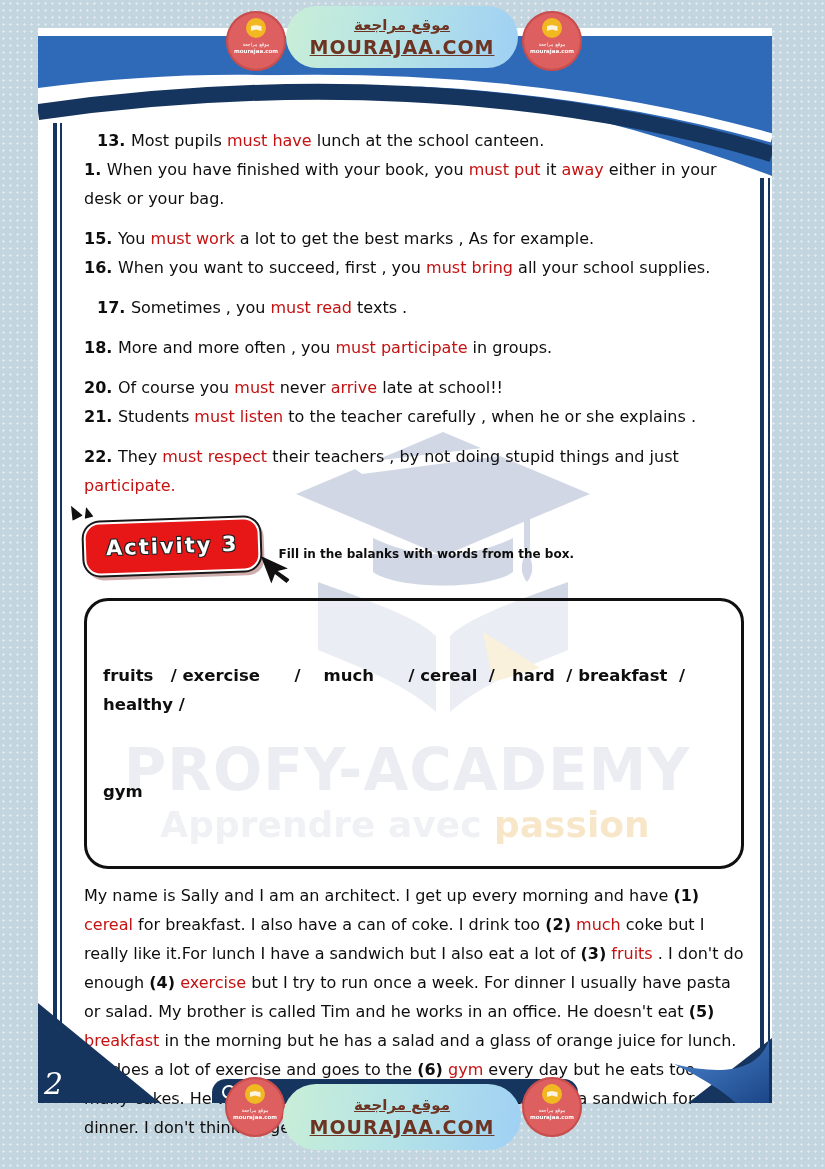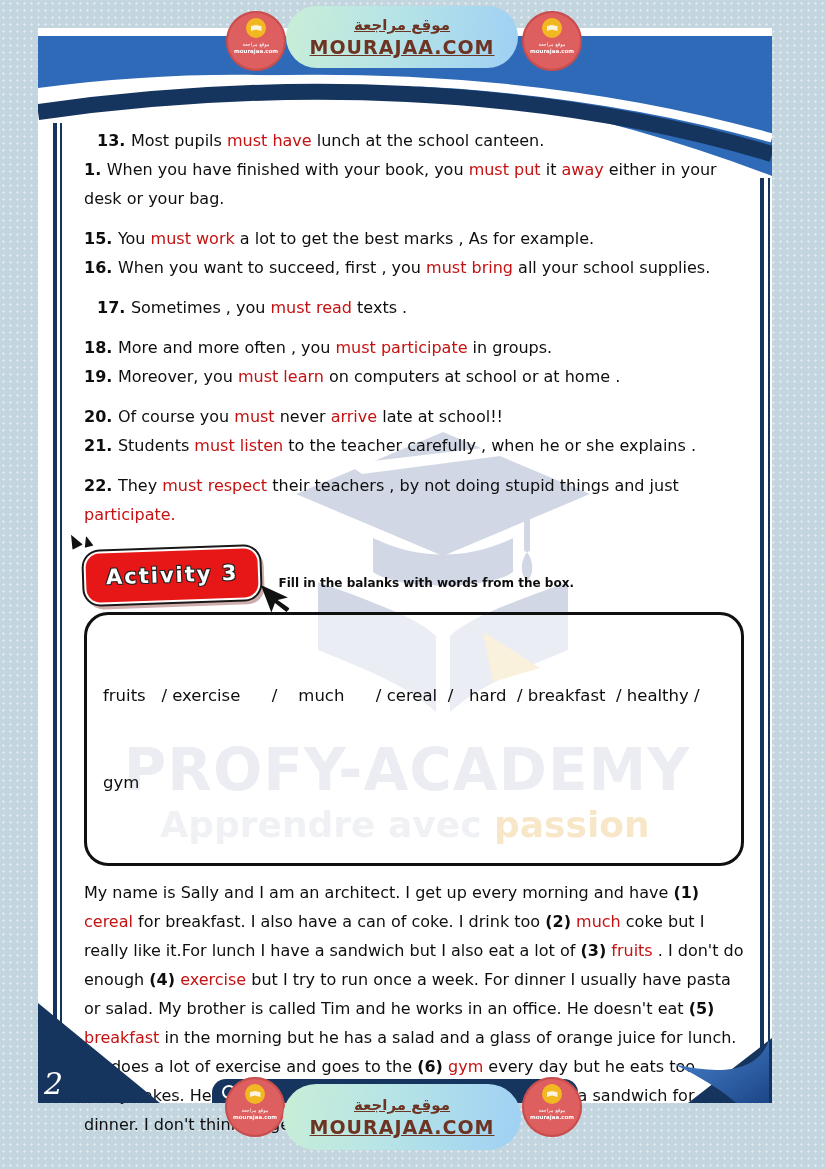--- a/index.html
+++ b/index.html
@@ -43,22 +43,22 @@
     border-radius:16px;transform:rotate(-2deg);
     box-shadow:0 0 0 2px #181818, 3px 4px 0 1px rgba(120,20,20,.35);
     text-shadow:1px 1px 0 #222,-1px 1px 0 #222,1px -1px 0 #222,-1px -1px 0 #222;}
   .tick{position:absolute;background:#111;}
   .tick1{width:14px;height:14px;left:-16px;top:-18px;clip-path:polygon(0 0,100% 45%,40% 100%);transform:rotate(18deg);}
   .tick2{width:11px;height:11px;left:-2px;top:-16px;clip-path:polygon(0 0,100% 45%,40% 100%);transform:rotate(30deg);}
   .cursor{position:absolute;right:-30px;bottom:-16px;width:28px;height:28px;background:#111;
     clip-path:polygon(0 0,95% 48%,58% 56%,100% 88%,88% 100%,48% 66%,34% 100%);}
   .instruction{font-weight:700;font-size:12px;padding-bottom:4px;}
 
-  .word-box{border:3px solid #101010;border-radius:24px;padding:8px 16px;margin-top:10px;
-    font-size:16.5px;line-height:29px;white-space:pre-wrap;position:relative;background:rgba(255,255,255,.55);}
+  .word-box{border:3px solid #101010;border-radius:24px;padding:2px 16px;margin-top:25px;
+    font-size:16.5px;line-height:29px;white-space:pre-wrap;position:relative;background:rgba(255,255,255,.55);font-weight:bold;}
   .passage{margin-top:12px;}
 
   
   .pill{position:absolute;width:232px;height:62px;border-radius:34px;z-index:6;
     background:linear-gradient(100deg,#c9eed7 0%,#b6e4e6 45%,#9fd0f4 100%);
     display:flex;flex-direction:column;align-items:center;justify-content:center;
     color:#6e3423;text-align:center;cursor:pointer;}
   .pill .ar{font-size:15px;font-weight:700;text-decoration:underline;line-height:20px;}
   .pill .en{font-size:19px;font-weight:700;text-decoration:underline;letter-spacing:1px;line-height:24px;}
   .badge{position:absolute;width:60px;height:60px;border-radius:50%;background:#dd5f5f;z-index:5;
@@ -116,21 +116,20 @@
 
     <div class="content">
 
       <div>
           <div class="sentence indent"><span class="num">13. </span><span><span>Most  pupils </span><span class="red">must have</span><span>  lunch at the school canteen.</span></span></div>
           <div class="sentence"><span class="num">1. </span><span><span>When you have finished with your book, you </span><span class="red">must put</span><span>  it </span><span class="red">away</span><span> either in your desk or your bag.</span></span></div>
           <div class="sentence gap"><span class="num">15. </span><span><span>You </span><span class="red">must work</span><span> a lot to get the best marks , As for example.</span></span></div>
           <div class="sentence"><span class="num">16. </span><span><span>When you want to succeed,  first , you  </span><span class="red">must bring</span><span> all your school supplies.</span></span></div>
           <div class="sentence gap indent"><span class="num">17. </span><span><span>Sometimes , you </span><span class="red">must read</span><span>  texts .</span></span></div>
           <div class="sentence gap"><span class="num">18. </span><span><span>More and more often , you </span><span class="red">must participate</span><span> in groups.</span></span></div>
-          <div class="sentence"><span class="num">19. </span><span><span>Moreover, you </span><span class="red">must learn</span><span> on computers  at school or at home .</span></span></div>
           <div class="sentence gap"><span class="num">20. </span><span><span>Of course you </span><span class="red">must</span><span> never </span><span class="red">arrive</span><span>  late at  school!!</span></span></div>
           <div class="sentence"><span class="num">21. </span><span><span>Students </span><span class="red">must listen</span><span> to the teacher carefully , when  he or she explains .</span></span></div>
           <div class="sentence gap"><span class="num">22. </span><span><span>They </span><span class="red">must respect</span><span> their teachers ,  by not doing stupid things and just </span><span class="red">participate.</span></span></div>
         </div>
 
       <div class="activity-row">
         <div class="activity-badge">
           <span class="tick tick1"></span>
           <span class="tick tick2"></span>
           <span>Activity 3</span>

